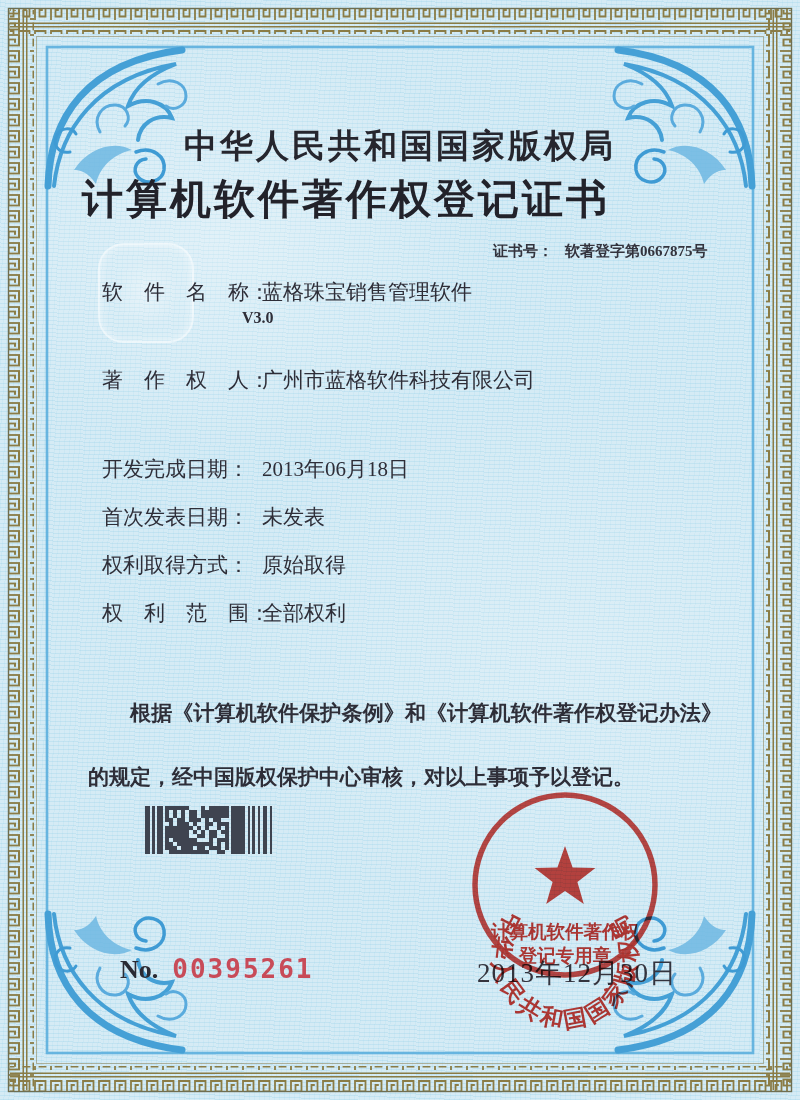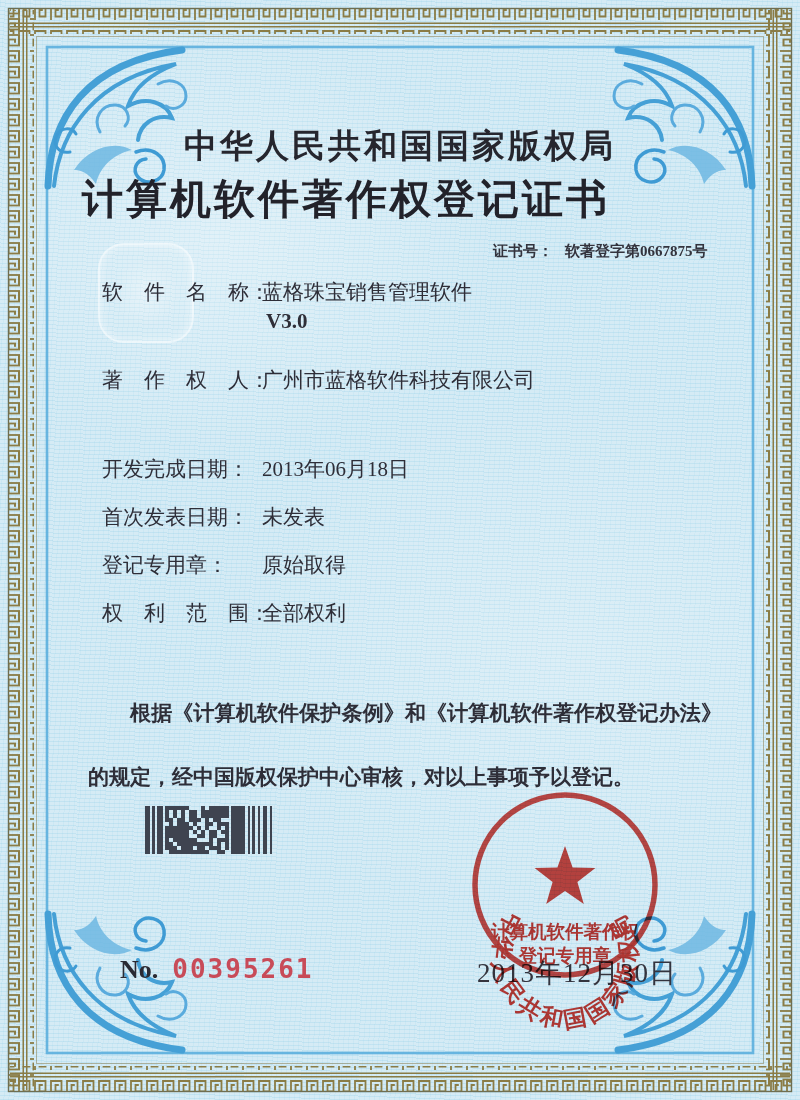--- a/index.html
+++ b/index.html
@@ -37,21 +37,21 @@
     left:0; top:172px; width:692px; text-align:center;
     font-size:41px; font-weight:800; letter-spacing:3px; color:#22222a;
   }
 
   .certno { left:493px; top:242px; font-size:15px; font-weight:700; color:#33333d; }
   .certno .val { margin-left:12px; }
 
   .row { left:102px; font-size:21px; font-weight:400; white-space:nowrap; }
   .row .label { display:inline-block; width:160px; }
   .row .value { margin-left:0px; }
-  .value-line2 { left:266px; font-size:21px; font-weight:700; }
+  .value-line2 { left:242px; font-size:16px; font-weight:700; }
 
   .paragraph {
     left:88px; top:681px; width:634px;
     font-size:21px; font-weight:600; line-height:64px;
     text-indent:2em; text-align:justify; color:#2e2e38;
   }
 
   .barcode { position:absolute; z-index:2; left:145px; top:806px; }
 
   .serial { left:120px; top:954px; font-size:26px; }
@@ -123,21 +123,21 @@
 
   <div class="txt row" style="top:455px">
     <span class="label">开发完成日期：</span><span class="value">2013年06月18日</span>
   </div>
 
   <div class="txt row" style="top:503px">
     <span class="label">首次发表日期：</span><span class="value">未发表</span>
   </div>
 
   <div class="txt row" style="top:551px">
-    <span class="label">登记专用章：</span><span class="value">原始取得</span>
+    <span class="label">权利取得方式：</span><span class="value">原始取得</span>
   </div>
 
   <div class="txt row" style="top:599px">
     <span class="label">权　利　范　围：</span><span class="value">全部权利</span>
   </div>
 
 
   <div class="txt paragraph">根据《计算机软件保护条例》和《计算机软件著作权登记办法》的规定，经中国版权保护中心审核，对以上事项予以登记。</div>
 
   <svg class="barcode" width="130" height="48" viewBox="0 0 130 48">

